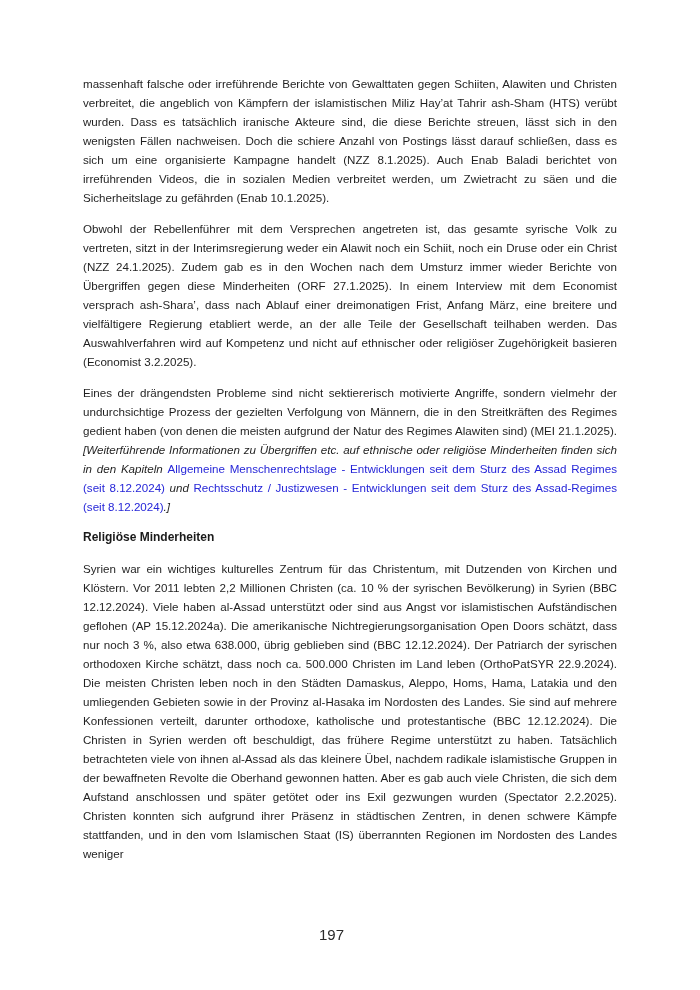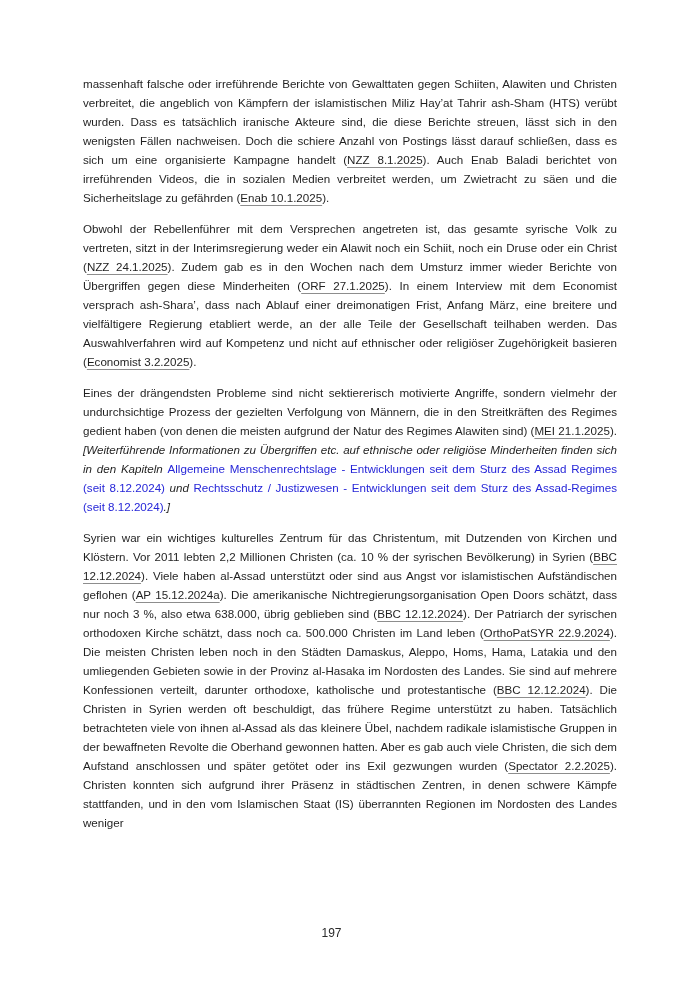--- a/index.html
+++ b/index.html
@@ -30,44 +30,44 @@
     -webkit-hyphens: auto;
   }
   h3.heading, h4.heading {
     font-size: 12px;
     line-height: 19px;
     font-weight: bold;
     margin: 0 0 12px 0;
     color: #1a1a1a;
   }
   span.cite {
-    text-decoration: underline;
     text-decoration-color: #8d8d8d;
     text-decoration-thickness: 1px;
     text-underline-offset: 2.5px;
   }
   span.it {
     font-style: italic;
   }
   span.link {
     color: #2626d8;
   }
   .footer {
     position: absolute;
     top: 926px;
     left: 0;
     width: 663px;
     text-align: center;
-    font-size: 12px;
+    font-size: 15px;
     color: #2a2a2a;
   }
 </style>
 </head>
 <body>
 
 <main class="sheet">
     <p class="para"><span>massenhaft falsche oder irreführende Berichte von Gewalttaten gegen Schiiten, Alawiten und Christen verbreitet, die angeblich von Kämpfern der islamistischen Miliz Hay’at Tahrir ash-Sham (HTS) verübt wurden. Dass es tatsächlich iranische Akteure sind, die diese Berichte streuen, lässt sich in den wenigsten Fällen nachweisen. Doch die schiere Anzahl von Postings lässt darauf schließen, dass es sich um eine organisierte Kampagne handelt (</span><span class="cite">NZZ 8.1.2025</span><span>). Auch Enab Baladi berichtet von irreführenden Videos, die in sozialen Medien verbreitet werden, um Zwietracht zu säen und die Sicherheitslage zu gefährden (</span><span class="cite">Enab 10.1.2025</span><span>).</span></p>
     <p class="para"><span>Obwohl der Rebellenführer mit dem Versprechen angetreten ist, das gesamte syrische Volk zu vertreten, sitzt in der Interimsregierung weder ein Alawit noch ein Schiit, noch ein Druse oder ein Christ (</span><span class="cite">NZZ 24.1.2025</span><span>). Zudem gab es in den Wochen nach dem Umsturz immer wieder Berichte von Übergriffen gegen diese Minderheiten (</span><span class="cite">ORF 27.1.2025</span><span>). In einem Interview mit dem Economist versprach ash-Shara’, dass nach Ablauf einer dreimonatigen Frist, Anfang März, eine breitere und vielfältigere Regierung etabliert werde, an der alle Teile der Gesellschaft teilhaben werden. Das Auswahlverfahren wird auf Kompetenz und nicht auf ethnischer oder religiöser Zugehörigkeit basieren (</span><span class="cite">Economist 3.2.2025</span><span>).</span></p>
     <p class="para"><span>Eines der drängendsten Probleme sind nicht sektiererisch motivierte Angriffe, sondern vielmehr der undurchsichtige Prozess der gezielten Verfolgung von Männern, die in den Streitkräften des Regimes gedient haben (von denen die meisten aufgrund der Natur des Regimes Alawiten sind) (</span><span class="cite">MEI 21.1.2025</span><span>). </span><span class="it">[Weiterführende Informationen zu Übergriffen etc. auf ethnische oder religiöse Minderheiten finden sich in den Kapiteln </span><span class="link">Allgemeine Menschenrechtslage - Entwicklungen seit dem Sturz des Assad Regimes (seit 8.12.2024)</span><span class="it"> und </span><span class="link">Rechtsschutz / Justizwesen - Entwicklungen seit dem Sturz des Assad-Regimes (seit 8.12.2024)</span><span class="it">.]</span></p>
+    <h3 class="heading">Religiöse Minderheiten</h3>
     <p class="para"><span>Syrien war ein wichtiges kulturelles Zentrum für das Christentum, mit Dutzenden von Kirchen und Klöstern. Vor 2011 lebten 2,2 Millionen Christen (ca. 10 % der syrischen Bevölkerung) in Syrien (</span><span class="cite">BBC 12.12.2024</span><span>). Viele haben al-Assad unterstützt oder sind aus Angst vor islamistischen Aufständischen geflohen (</span><span class="cite">AP 15.12.2024a</span><span>). Die amerikanische Nichtregierungsorganisation Open Doors schätzt, dass nur noch 3 %, also etwa 638.000, übrig geblieben sind (</span><span class="cite">BBC 12.12.2024</span><span>). Der Patriarch der syrischen orthodoxen Kirche schätzt, dass noch ca. 500.000 Christen im Land leben (</span><span class="cite">OrthoPatSYR 22.9.2024</span><span>). Die meisten Christen leben noch in den Städten Damaskus, Aleppo, Homs, Hama, Latakia und den umliegenden Gebieten sowie in der Provinz al-Hasaka im Nordosten des Landes. Sie sind auf mehrere Konfessionen verteilt, darunter orthodoxe, katholische und protestantische (</span><span class="cite">BBC 12.12.2024</span><span>). Die Christen in Syrien werden oft beschuldigt, das frühere Regime unterstützt zu haben. Tatsächlich betrachteten viele von ihnen al-Assad als das kleinere Übel, nachdem radikale islamistische Gruppen in der bewaffneten Revolte die Oberhand gewonnen hatten. Aber es gab auch viele Christen, die sich dem Aufstand anschlossen und später getötet oder ins Exil gezwungen wurden (</span><span class="cite">Spectator 2.2.2025</span><span>). Christen konnten sich aufgrund ihrer Präsenz in städtischen Zentren, in denen schwere Kämpfe stattfanden, und in den vom Islamischen Staat (IS) überrannten Regionen im Nordosten des Landes weniger</span></p>
   </main>
 
 <div class="footer">197</div>
 
 </body></html>

